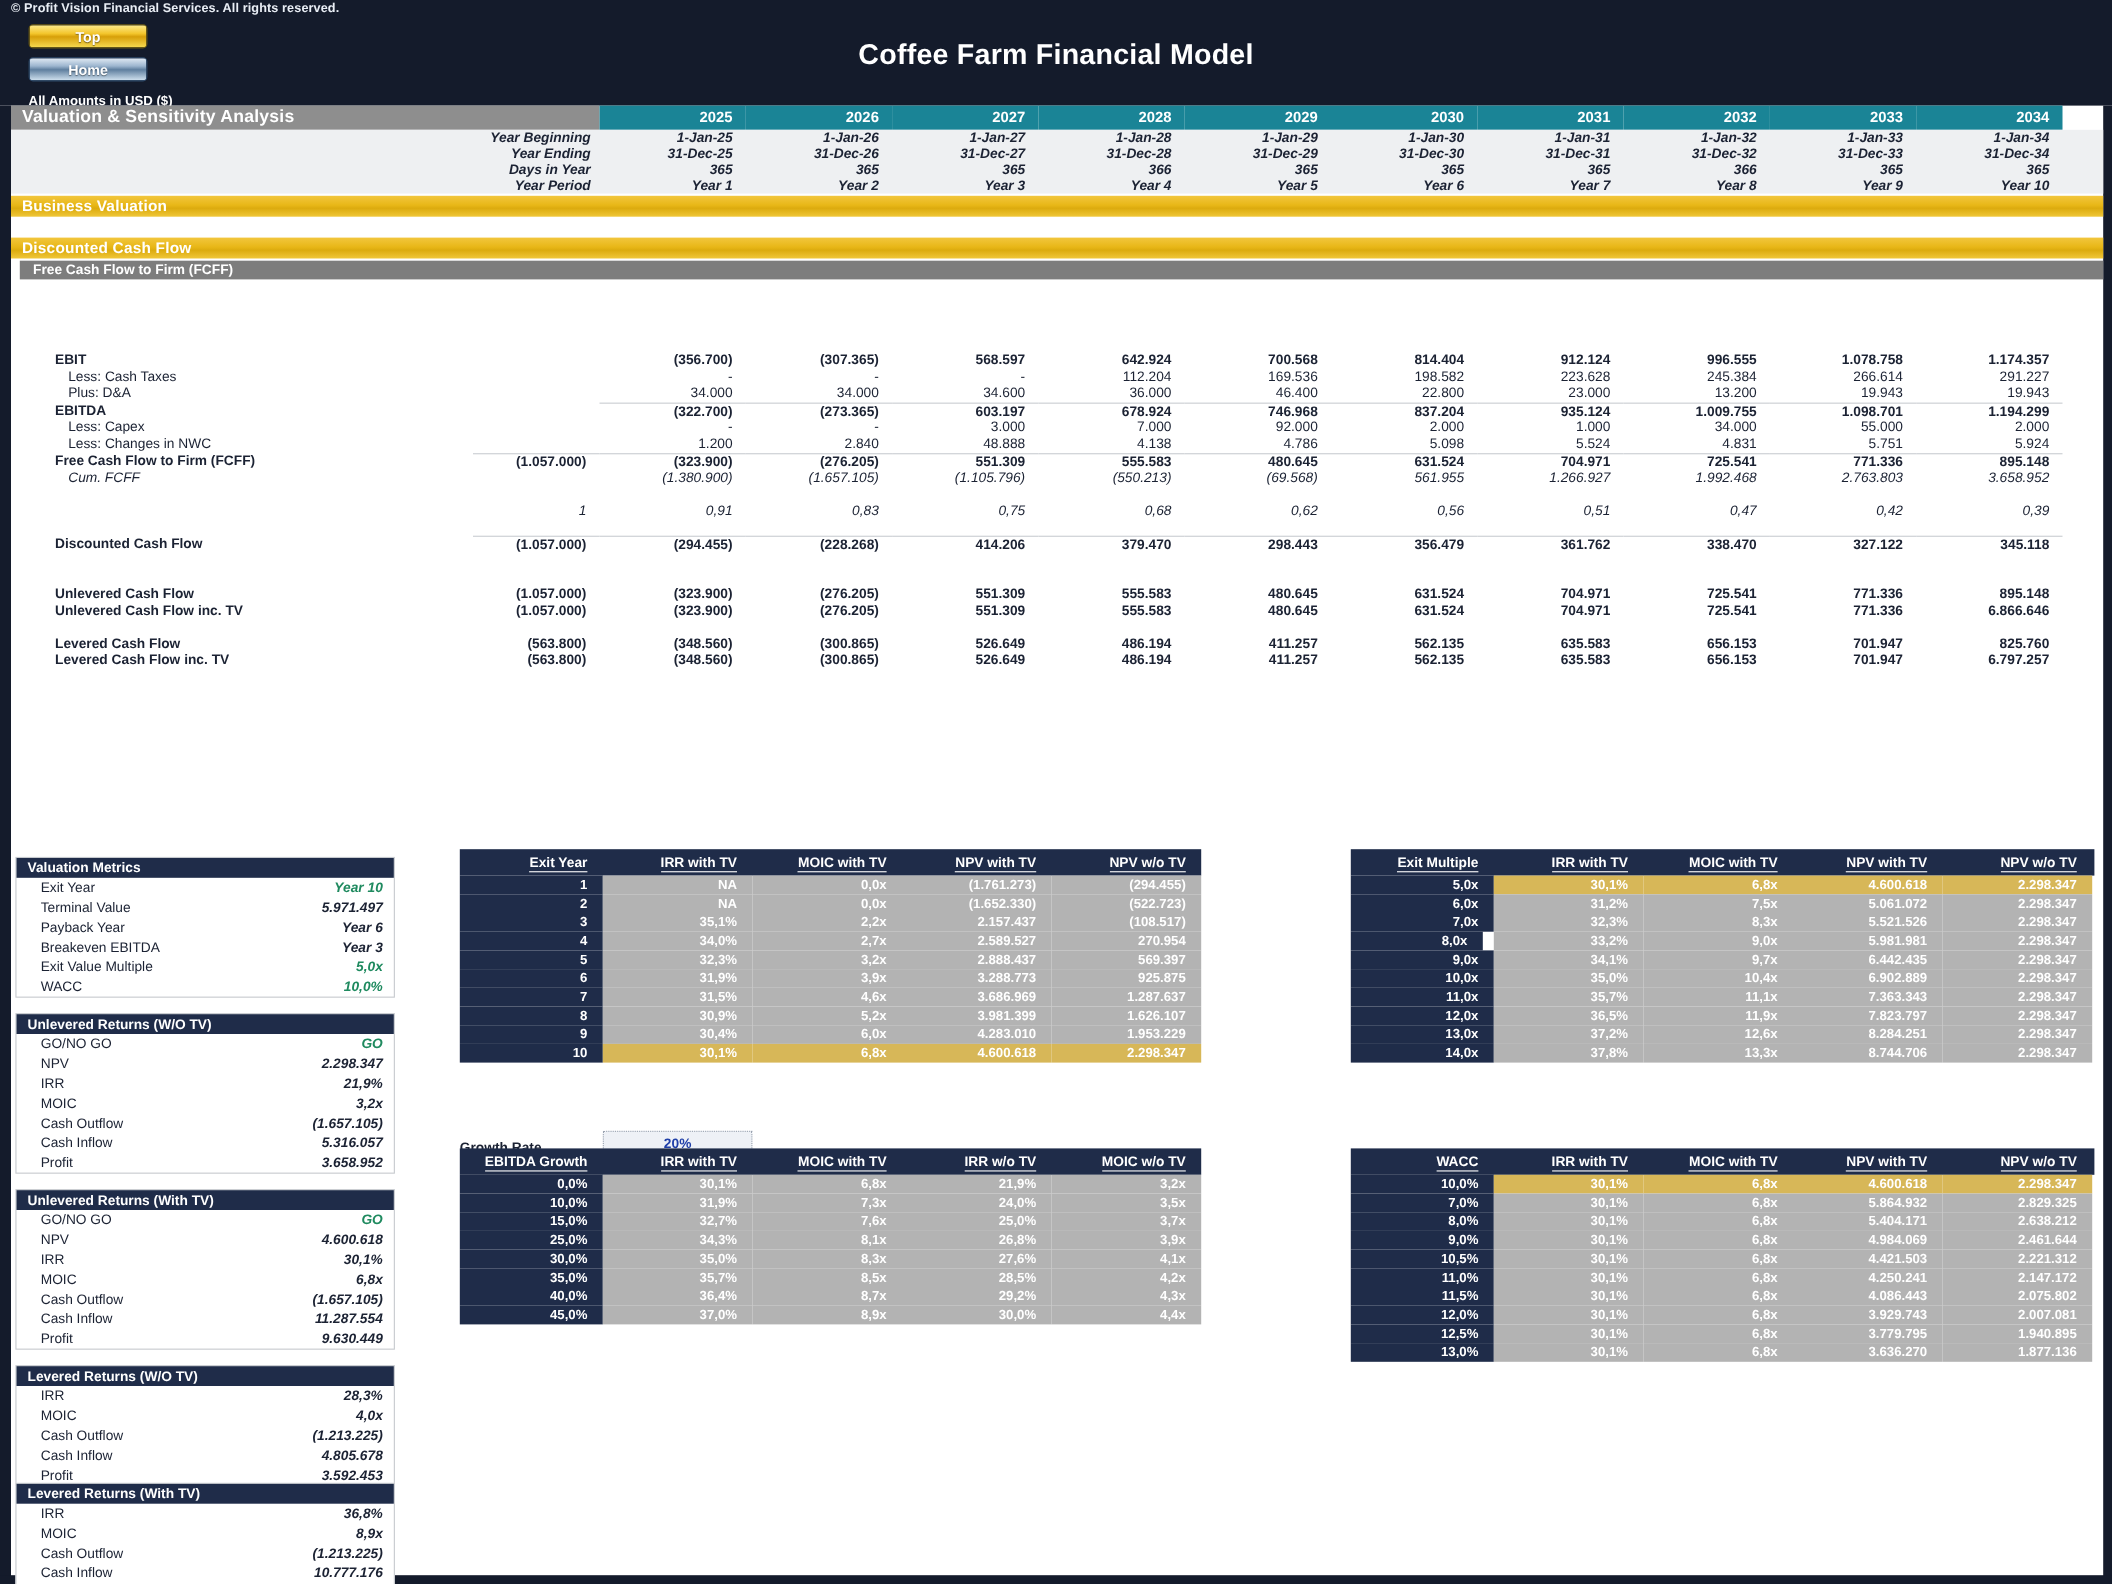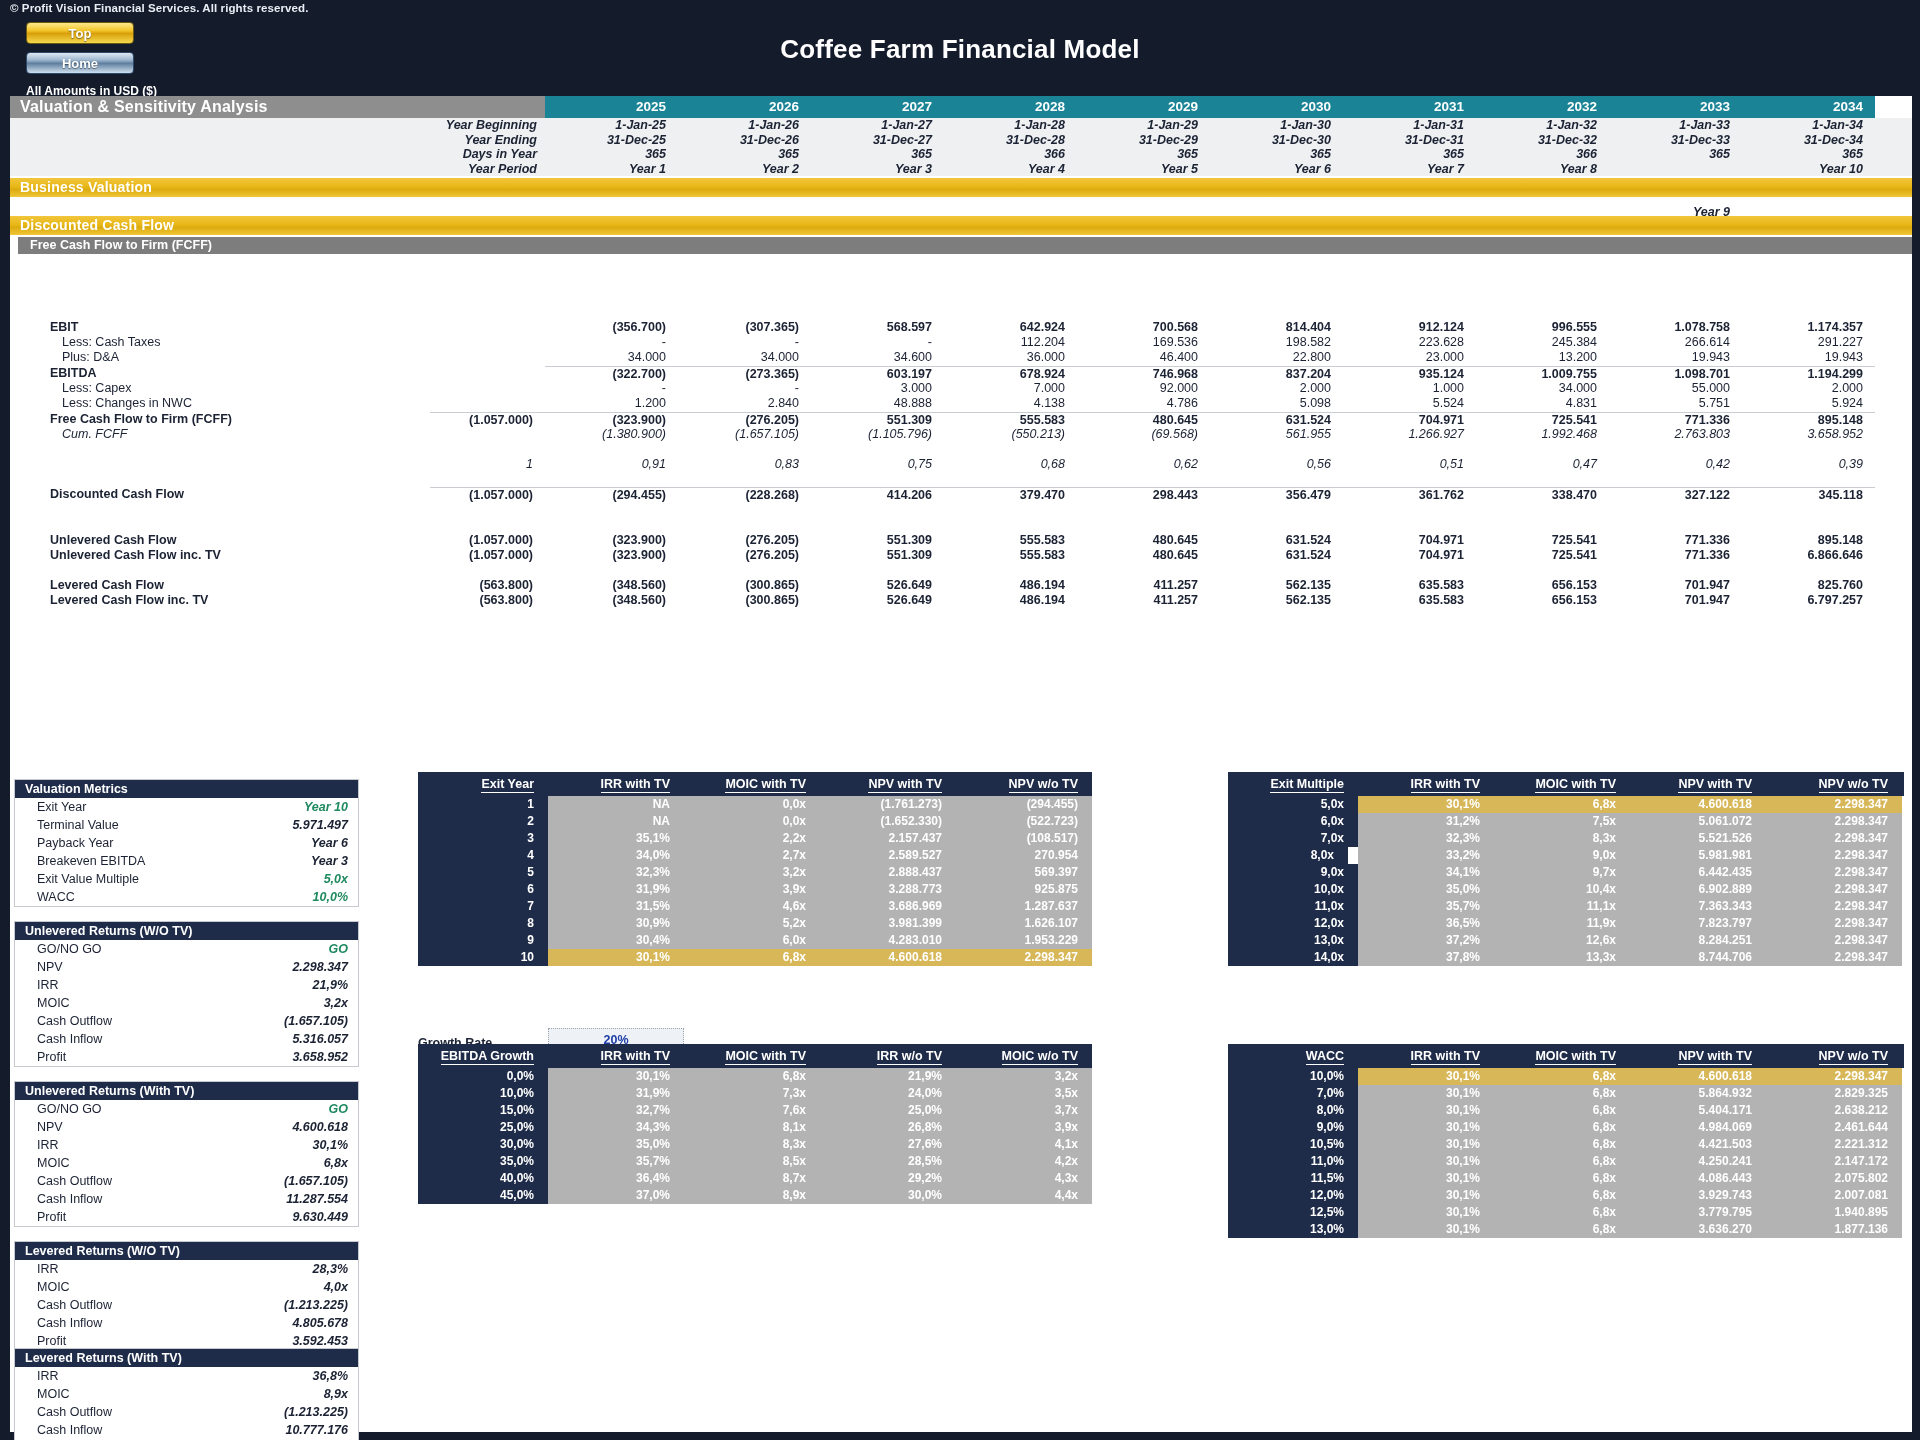--- a/index.html
+++ b/index.html
@@ -221,21 +221,21 @@
           <div class="drow" style="top: 43.5px;">
             <div class="rlabel" style="top: 0px; height: 14.5px; line-height: 14.5px; left: 0px;">Year Period</div>
             <div class="dval" style="left: 535px; width: 133px;">Year 1</div>
             <div class="dval" style="left: 668px; width: 133px;">Year 2</div>
             <div class="dval" style="left: 801px; width: 133px;">Year 3</div>
             <div class="dval" style="left: 934px; width: 133px;">Year 4</div>
             <div class="dval" style="left: 1067px; width: 133px;">Year 5</div>
             <div class="dval" style="left: 1200px; width: 133px;">Year 6</div>
             <div class="dval" style="left: 1333px; width: 133px;">Year 7</div>
             <div class="dval" style="left: 1466px; width: 133px;">Year 8</div>
-            <div class="dval" style="left: 1599px; width: 133px; margin-top: 43px;">Year 9</div>
+            <div class="dval" style="left: 1599px; width: 133px;">Year 9</div>
             <div class="dval" style="left: 1732px; width: 133px;">Year 10</div>
           </div>
         </div>
     </div>
 
     <div class="goldbar" style="top:82px">Business Valuation</div>
     <div class="goldbar" style="top:120px">Discounted Cash Flow</div>
     <div class="graybar" style="top:141px">Free Cash Flow to Firm (FCFF)</div>
 
     <div id="dcf-rows">

